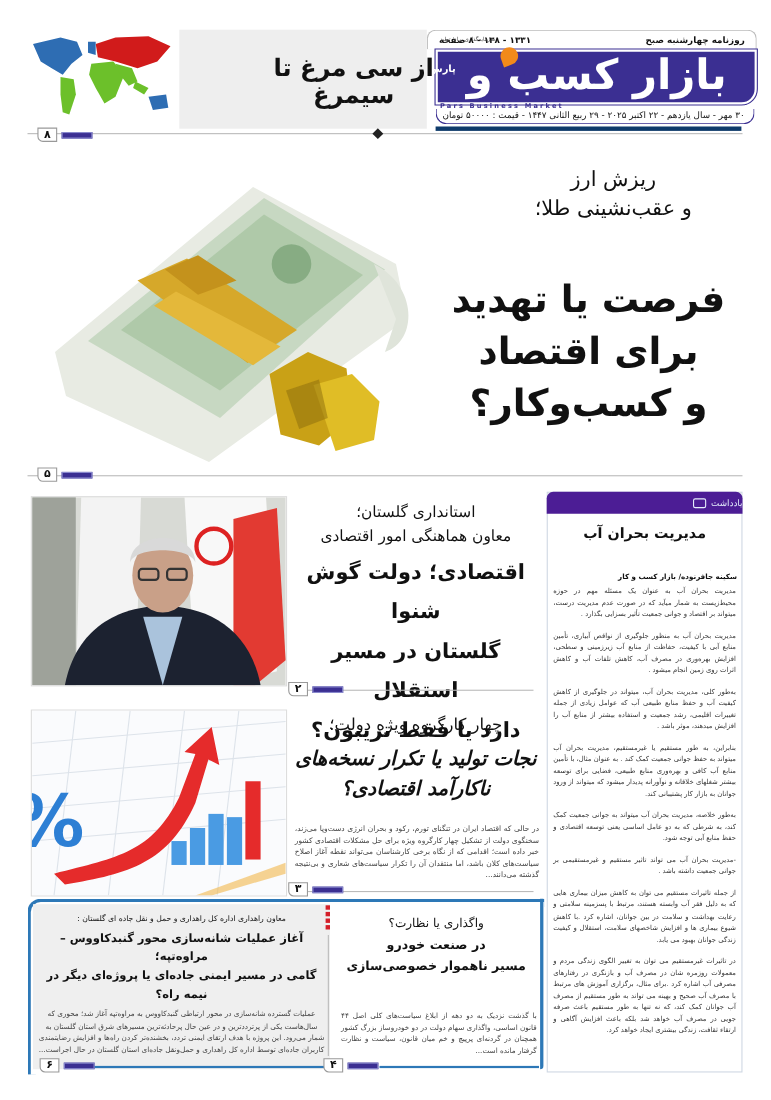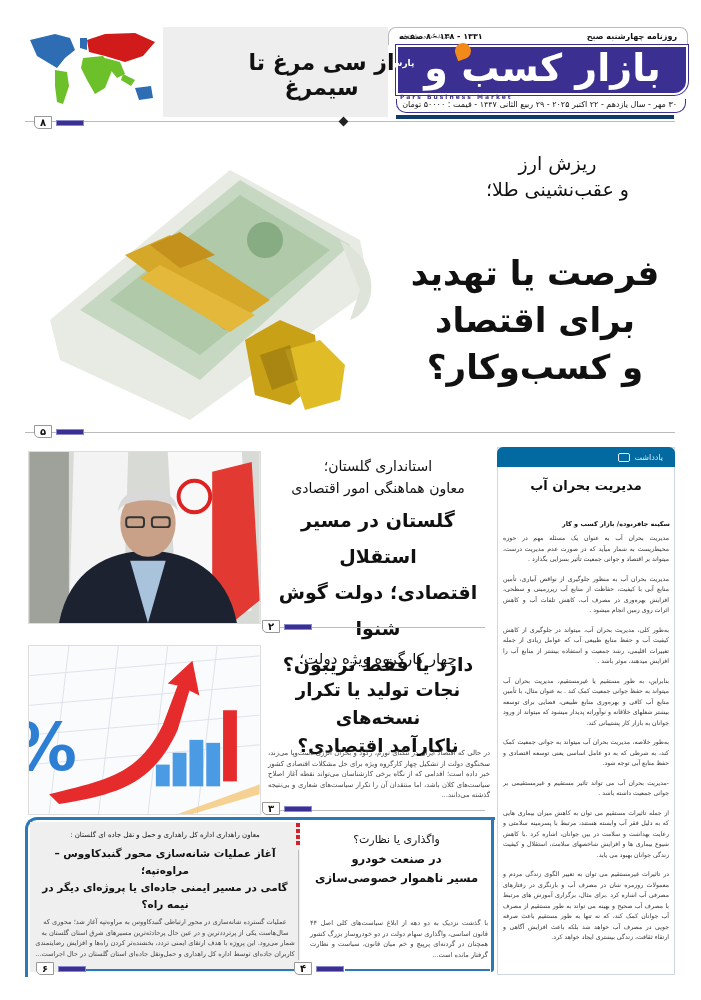--- a/index.html
+++ b/index.html
@@ -28,21 +28,21 @@
   .page-tab { display: flex; align-items: center; gap: 4px; direction: ltr; }
   .page-num { width: 18px; height: 13px; border: 1px solid #999; border-radius: 0 0 0 5px; background: #fff; font-size: 10px; font-weight: bold; text-align: center; line-height: 12px; }
   .page-logo { width: 28px; height: 6px; background: #3b2f92; border: 1px solid #8888cc; }
 
   
   .kicker { text-align: center; font-weight: normal; }
   .headline { text-align: center; font-weight: bold; line-height: 1.15; }
 
   
   .note-box { left: 497px; top: 447px; width: 178px; height: 528px; border: 1px solid #cfd8e3; background: #fff; }
-  .note-head { left: 497px; top: 447px; width: 178px; height: 20px; background: #0369a1; border-radius: 6px 6px 0 0; color: #e5eefc; font-size: 8px; display: flex; align-items: center; padding: 0 12px; gap: 4px; }
+  .note-head { left: 497px; top: 447px; width: 178px; height: 20px; background: #4c1d95; border-radius: 6px 6px 0 0; color: #e5eefc; font-size: 8px; display: flex; align-items: center; padding: 0 0; gap: 4px; }
   .note-icon { width: 12px; height: 9px; border: 1.5px solid #e5eefc; border-radius: 2px; }
   .note-title { left: 497px; top: 478px; width: 178px; text-align: center; font-size: 13px; font-weight: bold; }
   .note-author { left: 505px; top: 520px; width: 165px; font-size: 6.5px; font-weight: bold; text-align: right; }
   .note-body { left: 503px; top: 533px; width: 166px; font-size: 6.2px; line-height: 10.5px; text-align: justify; color: #333; }
   .note-body p { margin-bottom: 9px; }
 
   .photo { overflow: hidden; border: 1px solid #ddd; }
   .summary { font-size: 6.8px; line-height: 10.5px; color: #444; text-align: justify; }
 
   .bottom-frame { left: 25px; top: 817px; width: 470px; height: 160px; border: 3px solid #2d78b7; border-bottom: none; border-right: none; border-radius: 12px 0 0 0; }
@@ -149,22 +149,22 @@
   <ellipse cx="120" cy="72" rx="28" ry="34" fill="#c9a088"></ellipse>
   <path d="M90 60 C90 30 150 30 150 60 C145 45 95 45 90 60 Z" fill="#d9d9d9"></path>
   <rect x="98" y="66" width="18" height="10" rx="3" fill="none" stroke="#333" stroke-width="2"></rect>
   <rect x="124" y="66" width="18" height="10" rx="3" fill="none" stroke="#333" stroke-width="2"></rect>
 </svg>
 <div class="abs kicker" style="left:262px; top:455px; width:232px; font-size:14px; line-height:22px;">
   <div>استانداری گلستان؛</div>
   <div>معاون هماهنگی امور اقتصادی</div>
 </div>
 <div class="abs headline" style="left:262px; top:502px; width:232px; font-size:19px; line-height:36px;">
+  <div>اقتصادی؛ دولت گوش شنوا</div>
   <div>گلستان در مسیر استقلال</div>
-  <div>اقتصادی؛ دولت گوش شنوا</div>
   <div>دارد یا فقط تریبون؟</div>
 </div>
 <div class="abs rule" style="left:270px; top:627px; width:215px;"></div>
 <div class="abs page-tab" style="left:262px; top:620px;">
   <span class="page-num">۲</span>
   <span class="page-logo"></span>
 </div>
 
 <svg class="abs photo" style="left:28px; top:645px;" width="233" height="170" viewBox="0 0 233 170">
   <rect width="233" height="170" fill="#fafbfd"></rect>
@@ -181,21 +181,21 @@
   <path d="M20 150 C80 135 110 130 135 80 L150 40 L140 38 L165 15 L172 50 L162 45 L150 85 C125 140 90 150 30 160 Z" fill="#e52b2b"></path>
   <text x="48" y="125" font-size="66" font-weight="bold" fill="#2d7fd4" font-family="DejaVu Sans, sans-serif">%</text>
   <rect x="128" y="120" width="14" height="22" fill="#4a9be3"></rect>
   <rect x="145" y="108" width="14" height="34" fill="#4a9be3"></rect>
   <rect x="162" y="95" width="14" height="47" fill="#4a9be3"></rect>
   <rect x="179" y="98" width="14" height="44" fill="#4a9be3"></rect>
   <rect x="196" y="65" width="14" height="72" fill="#e52b2b"></rect>
   <path d="M150 170 L233 140 L233 150 L165 170 Z" fill="#f2b84b" opacity="0.6"></path>
 </svg>
 <div class="abs kicker" style="left:262px; top:650px; width:232px; font-size:15px;">چهار کارگروه ویژه دولت؛</div>
-<div class="abs headline" style="left:262px; top:676px; width:232px; font-size:18px; line-height:28px;">
+<div class="abs headline" style="left:262px; top:676px; width:232px; font-size:18px; line-height:28px;font-style:italic;">
   <div>نجات تولید یا تکرار نسخه‌های</div>
   <div>ناکارآمد اقتصادی؟</div>
 </div>
 <div class="abs summary" style="left:268px; top:748px; width:222px;">در حالی که اقتصاد ایران در تنگنای تورم، رکود و بحران انرژی دست‌وپا می‌زند، سخنگوی دولت از تشکیل چهار کارگروه ویژه برای حل مشکلات اقتصادی کشور خبر داده است؛ اقدامی که از نگاه برخی کارشناسان می‌تواند نقطه آغاز اصلاح سیاست‌های کلان باشد، اما منتقدان آن را تکرار سیاست‌های شعاری و بی‌نتیجه گذشته می‌دانند...</div>
 <div class="abs rule" style="left:270px; top:810px; width:215px;"></div>
 <div class="abs page-tab" style="left:262px; top:802px;">
   <span class="page-num">۳</span>
   <span class="page-logo"></span>
 </div>
 

